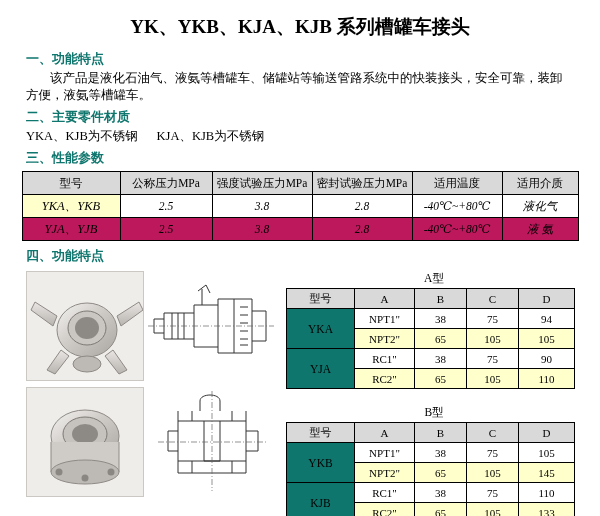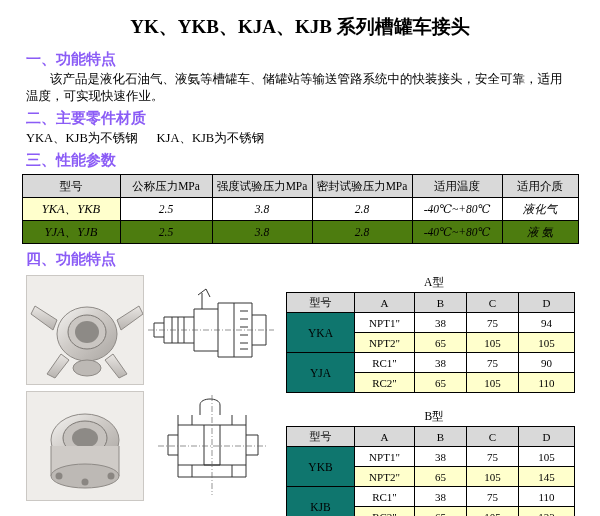--- a/index.html
+++ b/index.html
@@ -24,23 +24,23 @@
   }
   .title {
     text-align: center;
     font-size: 19px;
     font-weight: bold;
     letter-spacing: 0px;
     margin: 6px 0 10px 0;
     font-family: "Liberation Serif", "DejaVu Serif", serif;
   }
   .section-head {
-    color: #8b5cf6;
+    color: #0f766e;
     font-weight: bold;
-    font-size: 15px;
+    font-size: 13px;
     margin: 4px 0 2px 14px;
     font-family: Liberation Serif, serif;
   }
   .para {
     font-size: 12.5px;
     line-height: 17px;
     margin: 0 14px 0 14px;
     text-indent: 0;
   }
   .para .indent {
@@ -75,21 +75,21 @@
   }
   .perf-table .rowlabel {
     background: #ffffcc;
     font-size: 12.5px;
   }
   .perf-table td {
     background: #ffffff;
     font-style: italic;
   }
   .perf-table tr.alt td {
-    background: #4d7c0f;
+    background: #be185d;
   }
   
   .sec4 {
     margin: 6px 0 0 14px;
   }
   .figures {
     position: relative;
     margin-top: 6px;
     display: flex;
     flex-direction: row;
@@ -168,21 +168,21 @@
   }
 </style>
 </head>
 <body>
 
 <div class="page">
 
   <div class="title">YK、YKB、KJA、KJB 系列槽罐车接头</div>
 
   <div class="section-head">一、功能特点</div>
-  <div class="para"><span class="indent"></span><span>该产品是液化石油气、液氨等槽罐车、储罐站等输送管路系统中的快装接头，安全可靠，适用温度，可实现快速作业。</span></div>
+  <div class="para"><span class="indent"></span><span>该产品是液化石油气、液氨等槽罐车、储罐站等输送管路系统中的快装接头，安全可靠，装卸方便，液氨等槽罐车。</span></div>
 
   <div class="section-head">二、主要零件材质</div>
   <div class="mat-line">YKA、KJB为不锈钢      KJA、KJB为不锈钢</div>
 
   <div class="section-head">三、性能参数</div>
 
   <table class="perf-table">
     <colgroup>
       <col style="width:98px">
       <col style="width:92px">

